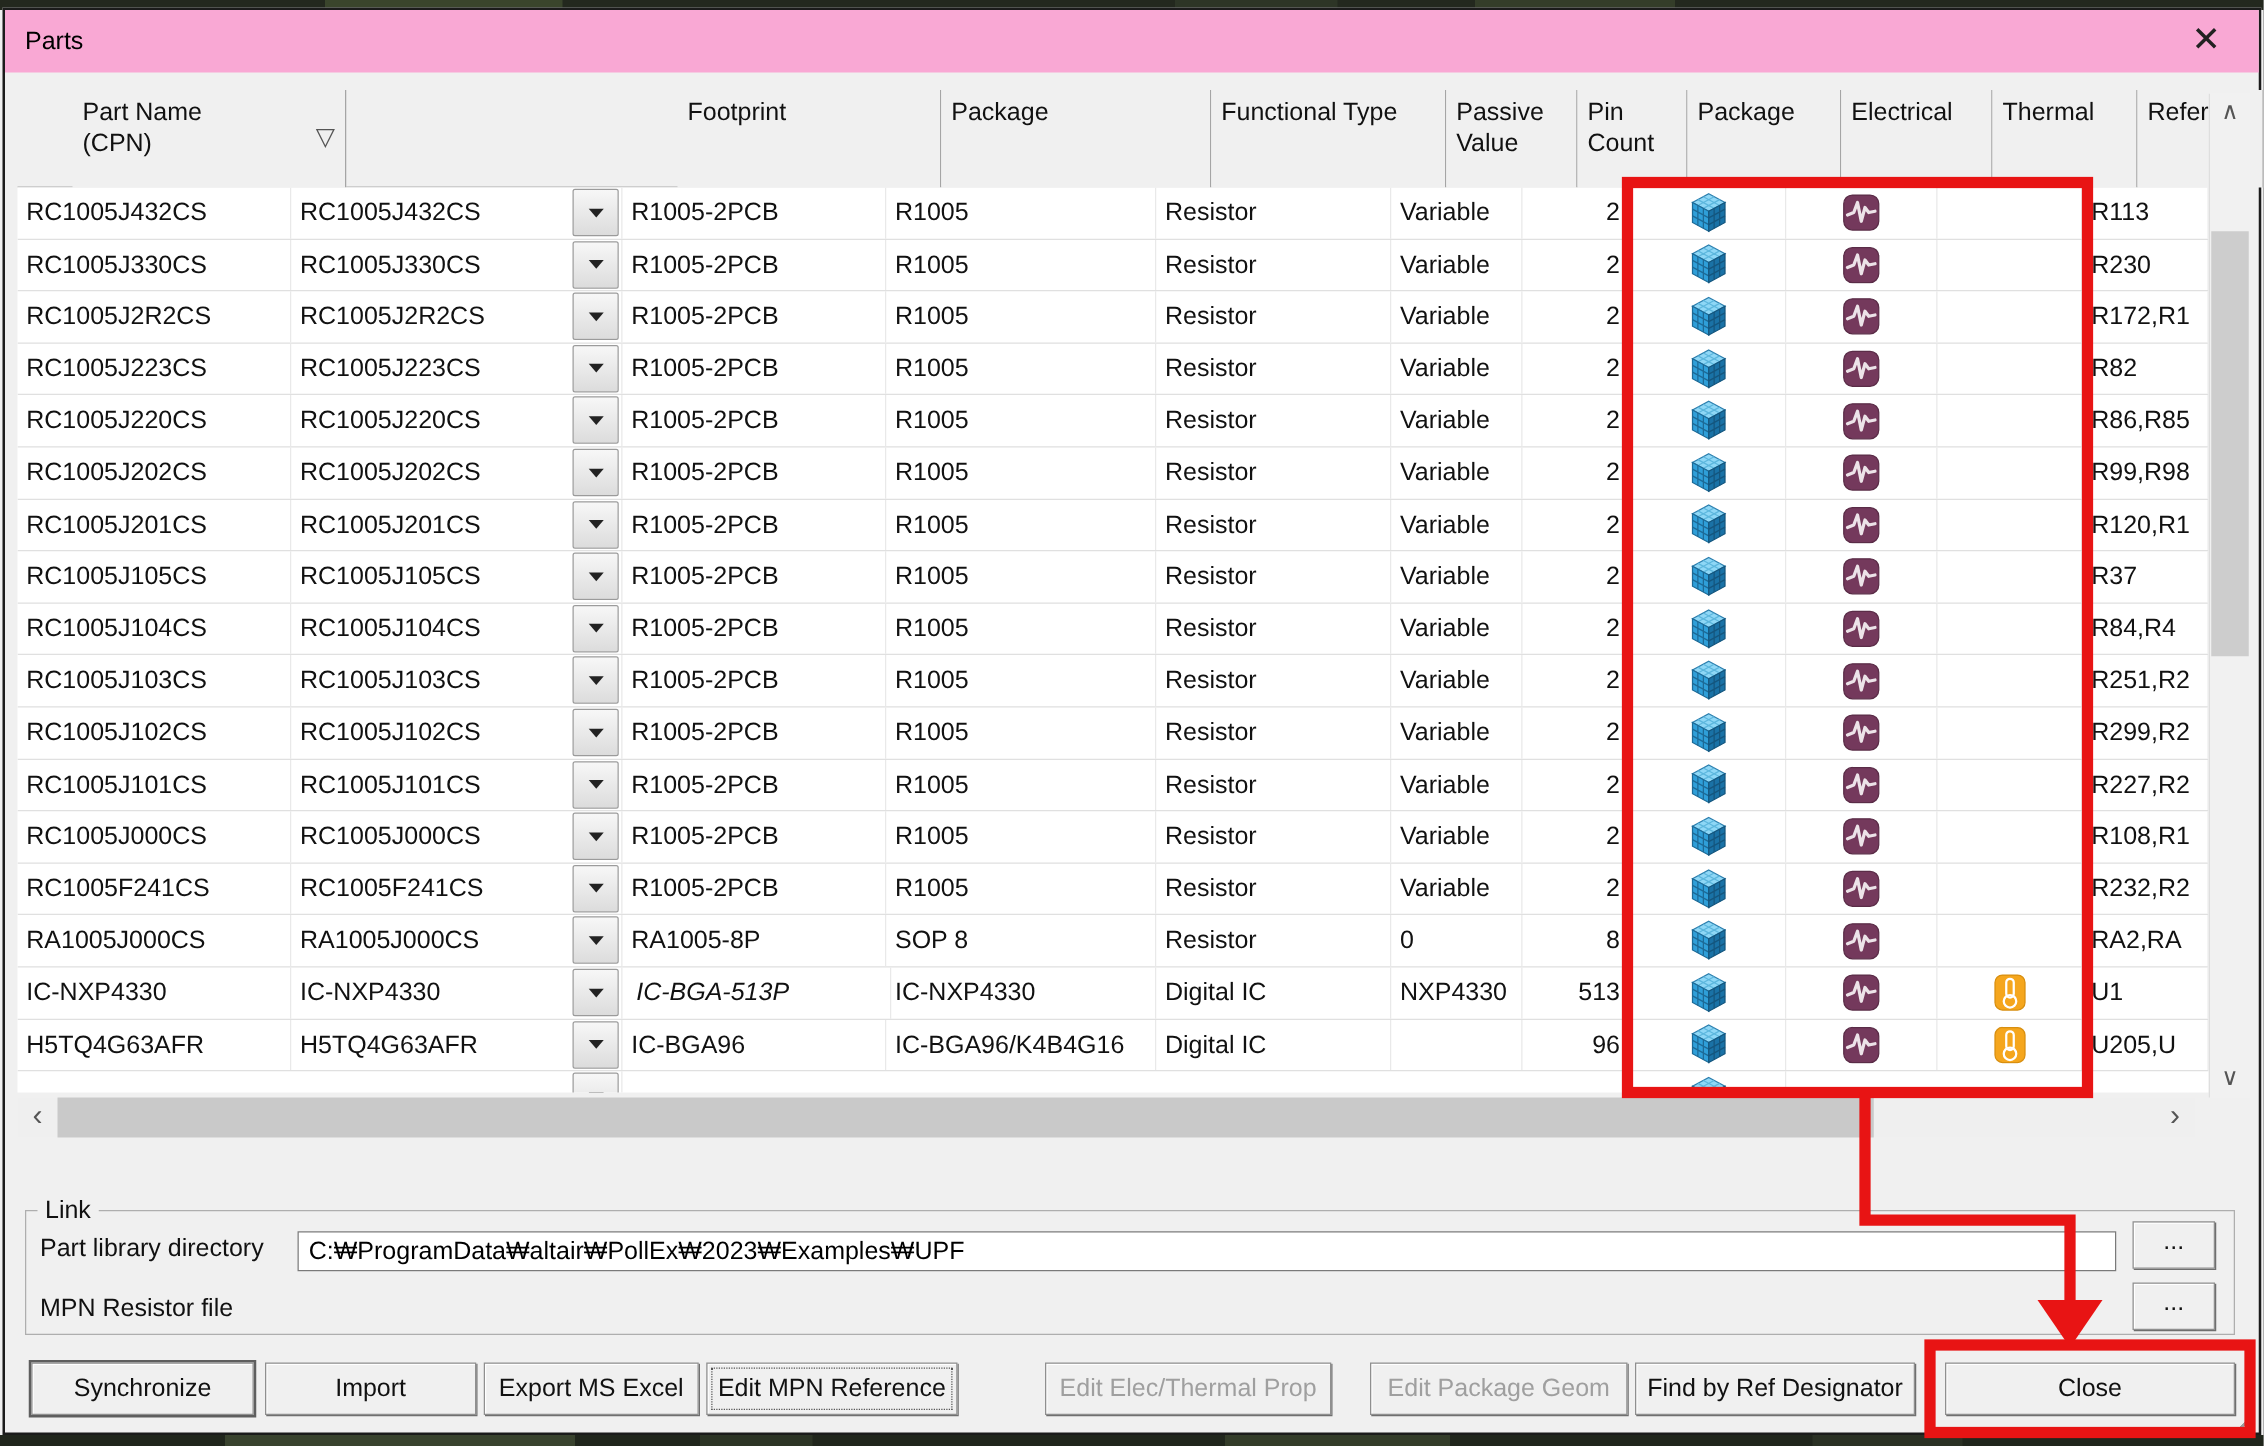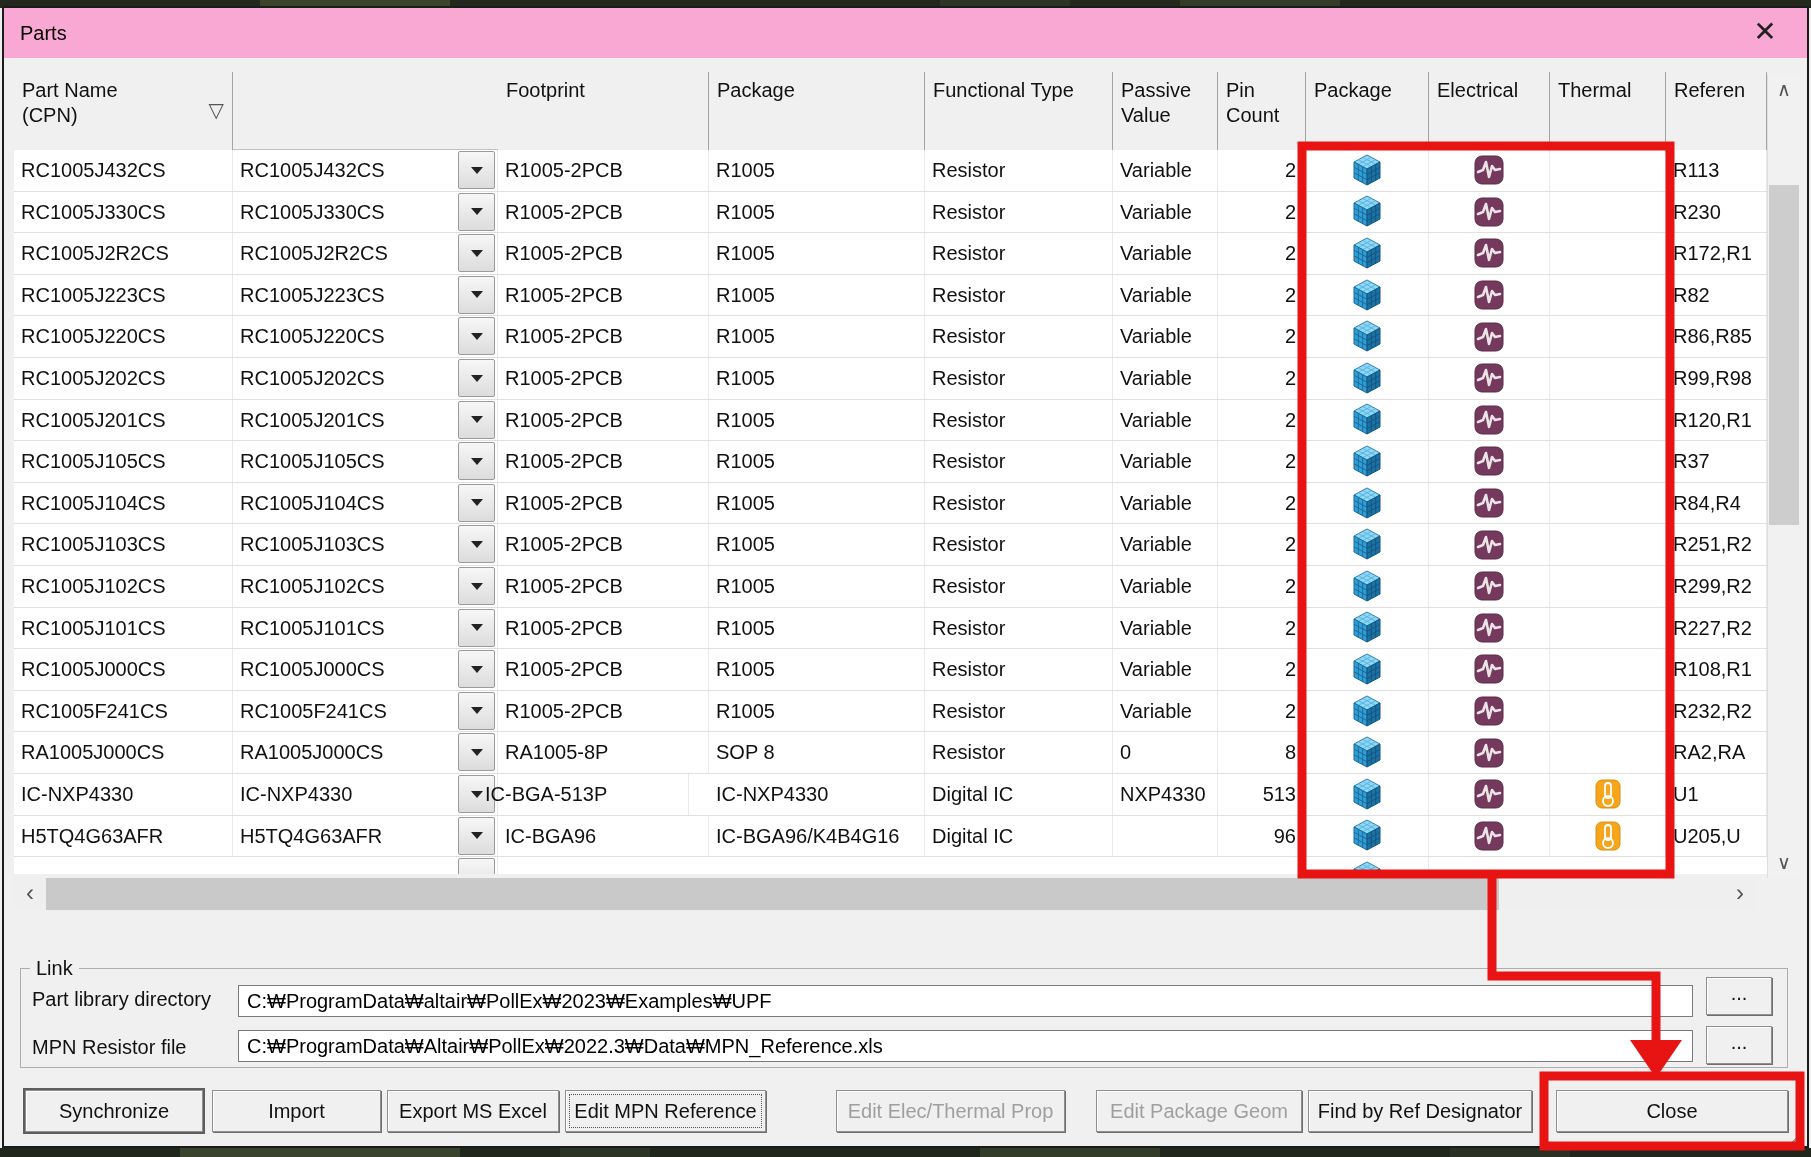--- a/index.html
+++ b/index.html
@@ -13,21 +13,21 @@
   
   .dialog-frame{position:absolute;left:2px;top:6px;width:1807px;height:1142px;
                 background:#f0f0f0;border:2px solid #1b1b1b;box-sizing:border-box;}
   .titlebar{position:absolute;left:4px;top:8px;width:1803px;height:50px;background:#f9a8d4;}
   .title-text{position:absolute;left:16px;top:0;height:50px;line-height:50px;font-size:20px;color:#000;}
   .close-x{position:absolute;right:20px;top:0;height:50px;line-height:48px;font-size:28px;color:#222;
            width:44px;text-align:center;cursor:pointer;font-weight:400;}
   
   #thead{position:absolute;left:14px;top:72px;width:1753px;height:78px;border-bottom:1px solid #c2c2c2;box-sizing:border-box;}
   .hcell{position:absolute;top:0;height:78px;border-right:1px solid #a5a5a5;box-sizing:border-box;
-         font-size:20px;line-height:25px;padding:6px 0 0 8px;overflow:hidden;white-space:pre;background:#f0f0f0;}
+         font-size:20px;line-height:25px;padding:6px 0 0 8px;overflow:hidden;white-space:pre;background:#f0f0f0;margin-left:44px;}
   .hfilter{position:absolute;right:8px;top:26px;font-size:20px;color:#555;}
   
   #tbody{position:absolute;left:14px;top:150px;width:1753px;height:724px;background:#fff;overflow:hidden;}
   .trow{position:absolute;left:0;width:1753px;height:41.6px;border-bottom:1px solid #e0e0e0;box-sizing:border-box;}
   .tcell{position:absolute;top:0;height:100%;border-right:1px solid #e9e9e9;box-sizing:border-box;
          font-size:20px;line-height:40px;white-space:nowrap;overflow:hidden;padding-left:7px;}
   .tcell.num{text-align:right;padding-right:9px;padding-left:0;}
   .tcell.iconc{display:flex;align-items:center;justify-content:center;padding-left:0;}
   .combo-btn{position:absolute;right:2px;top:1px;width:37px;height:38px;background:linear-gradient(#f7f7f7,#dcdcdc);
              border:1px solid #9b9b9b;border-radius:2px;box-sizing:border-box;display:flex;align-items:center;justify-content:center;}
@@ -540,21 +540,21 @@
           </svg>
         </div>
         <div class="tcell iconc" style="left: 1536px; width: 116px;"></div>
         <div class="tcell" style="left: 1652px; width: 101px;">RA2,RA</div>
       </div>
       <div class="trow" style="top: 624px;">
         <div class="tcell" style="left: 0px; width: 219px;">IC-NXP4330</div>
         <div class="tcell" style="left: 219px; width: 265px;">IC-NXP4330<div class="combo-btn">
             <span class="combo-tri"></span>
           </div></div>
-        <div class="tcell" style="left: 464px; width: 211px;">IC-BGA-513P</div>
+        <div class="tcell" style="left: 488px; width: 211px; font-style: italic;">IC-BGA-513P</div>
         <div class="tcell" style="left: 695px; width: 216px;">IC-NXP4330</div>
         <div class="tcell" style="left: 911px; width: 188px;">Digital IC</div>
         <div class="tcell" style="left: 1099px; width: 105px;">NXP4330</div>
         <div class="tcell num" style="left: 1204px; width: 88px;">513</div>
         <div class="tcell iconc" style="left: 1292px; width: 123px;">
           <svg width="30" height="33" viewBox="0 0 30 33">
             <polygon points="15,1 28,8 15,15 2,8" fill="#8ed7f6" stroke="#2c7fae"></polygon>
             <path d="M6.3,5.7 19.3,12.7 M10.7,3.4 23.7,10.4 M23.7,5.7 10.7,12.7 M19.3,3.4 6.3,10.4" stroke="#5cb6dd" fill="none"></path>
             <polygon points="2,8 15,15 15,31 2,24" fill="#2f9fd9" stroke="#1d6a96"></polygon>
             <path d="M2,13.3 15,20.3 M2,18.7 15,25.7 M6.3,10.3 6.3,26.3 M10.7,12.6 10.7,28.6" stroke="#1d6a96" fill="none"></path>
@@ -644,21 +644,20 @@
   </div>
 
   <div class="link-group"></div>
   <div class="link-label">Link</div>
 
   <div class="flabel f1">Part library directory</div>
   <input class="field-input f1" readonly="" value="C:₩ProgramData₩altair₩PollEx₩2023₩Examples₩UPF" style="">
   <div class="browse-btn f1">...</div>
 
   <div class="flabel f2">MPN Resistor file</div>
-  <input class="field-input f2" readonly="" value="C:₩ProgramData₩Altair₩PollEx₩2022.3₩Data₩MPN_Reference.xls" style="">
   <div class="browse-btn f2">...</div>
 
   <div class="btn default b1">Synchronize</div>
   <div class="btn b2">Import</div>
   <div class="btn b3">Export MS Excel</div>
   <div class="btn focusd b4">Edit MPN Reference</div>
   <div class="btn disabled b5">Edit Elec/Thermal Prop</div>
   <div class="btn disabled b6">Edit Package Geom</div>
   <div class="btn b7">Find by Ref Designator</div>
   <div class="btn b8">Close</div>

